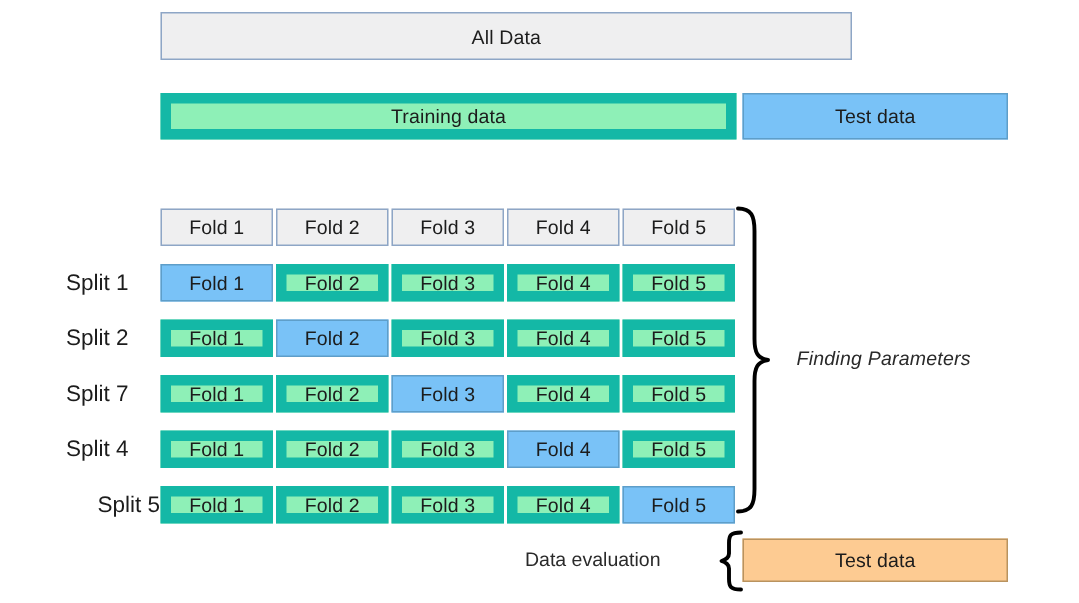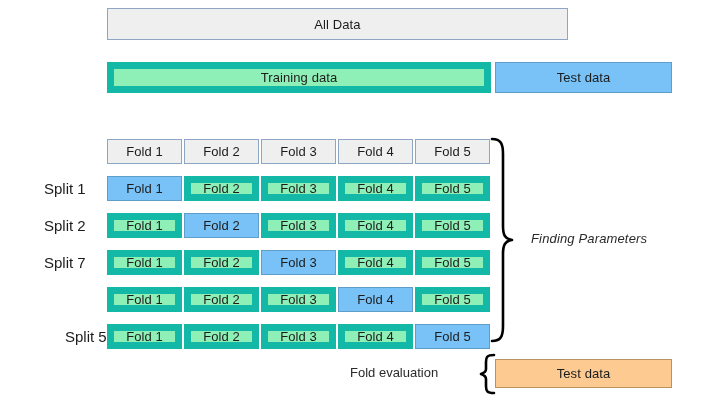--- a/index.html
+++ b/index.html
@@ -189,20 +189,21 @@
 
   <div class="split-label" id="split-label-3">Split 7</div>
   <div class="fold-row" id="split-row-3">
     <div class="box green fold-box">Fold 1</div>
     <div class="box green fold-box">Fold 2</div>
     <div class="box blue  fold-box">Fold 3</div>
     <div class="box green fold-box">Fold 4</div>
     <div class="box green fold-box">Fold 5</div>
   </div>
 
+  <div class="split-label" id="split-label-4">Split 4</div>
   <div class="fold-row" id="split-row-4">
     <div class="box green fold-box">Fold 1</div>
     <div class="box green fold-box">Fold 2</div>
     <div class="box green fold-box">Fold 3</div>
     <div class="box blue  fold-box">Fold 4</div>
     <div class="box green fold-box">Fold 5</div>
   </div>
 
   <div class="split-label" id="split-label-5">Split 5</div>
   <div class="fold-row" id="split-row-5">
@@ -228,17 +229,17 @@
   <svg id="brace-final" viewBox="0 0 20 42" fill="none">
     <path d="M16 2
              C 9 2, 8 4, 8 9
              L 8 16
              C 8 19, 6 20, 3 21
              C 6 22, 8 23, 8 26
              L 8 33
              C 8 38, 9 40, 16 40" stroke="#000000" stroke-width="2.6" stroke-linecap="round" stroke-linejoin="round" fill="none"></path>
   </svg>
 
-  <div id="final-evaluation-label">Fold evaluation</div>
+  <div id="final-evaluation-label">Data evaluation</div>
 
   <div class="box orange" id="test-data-final-box">Test data</div>
 
 </div>
 
 </body></html>

